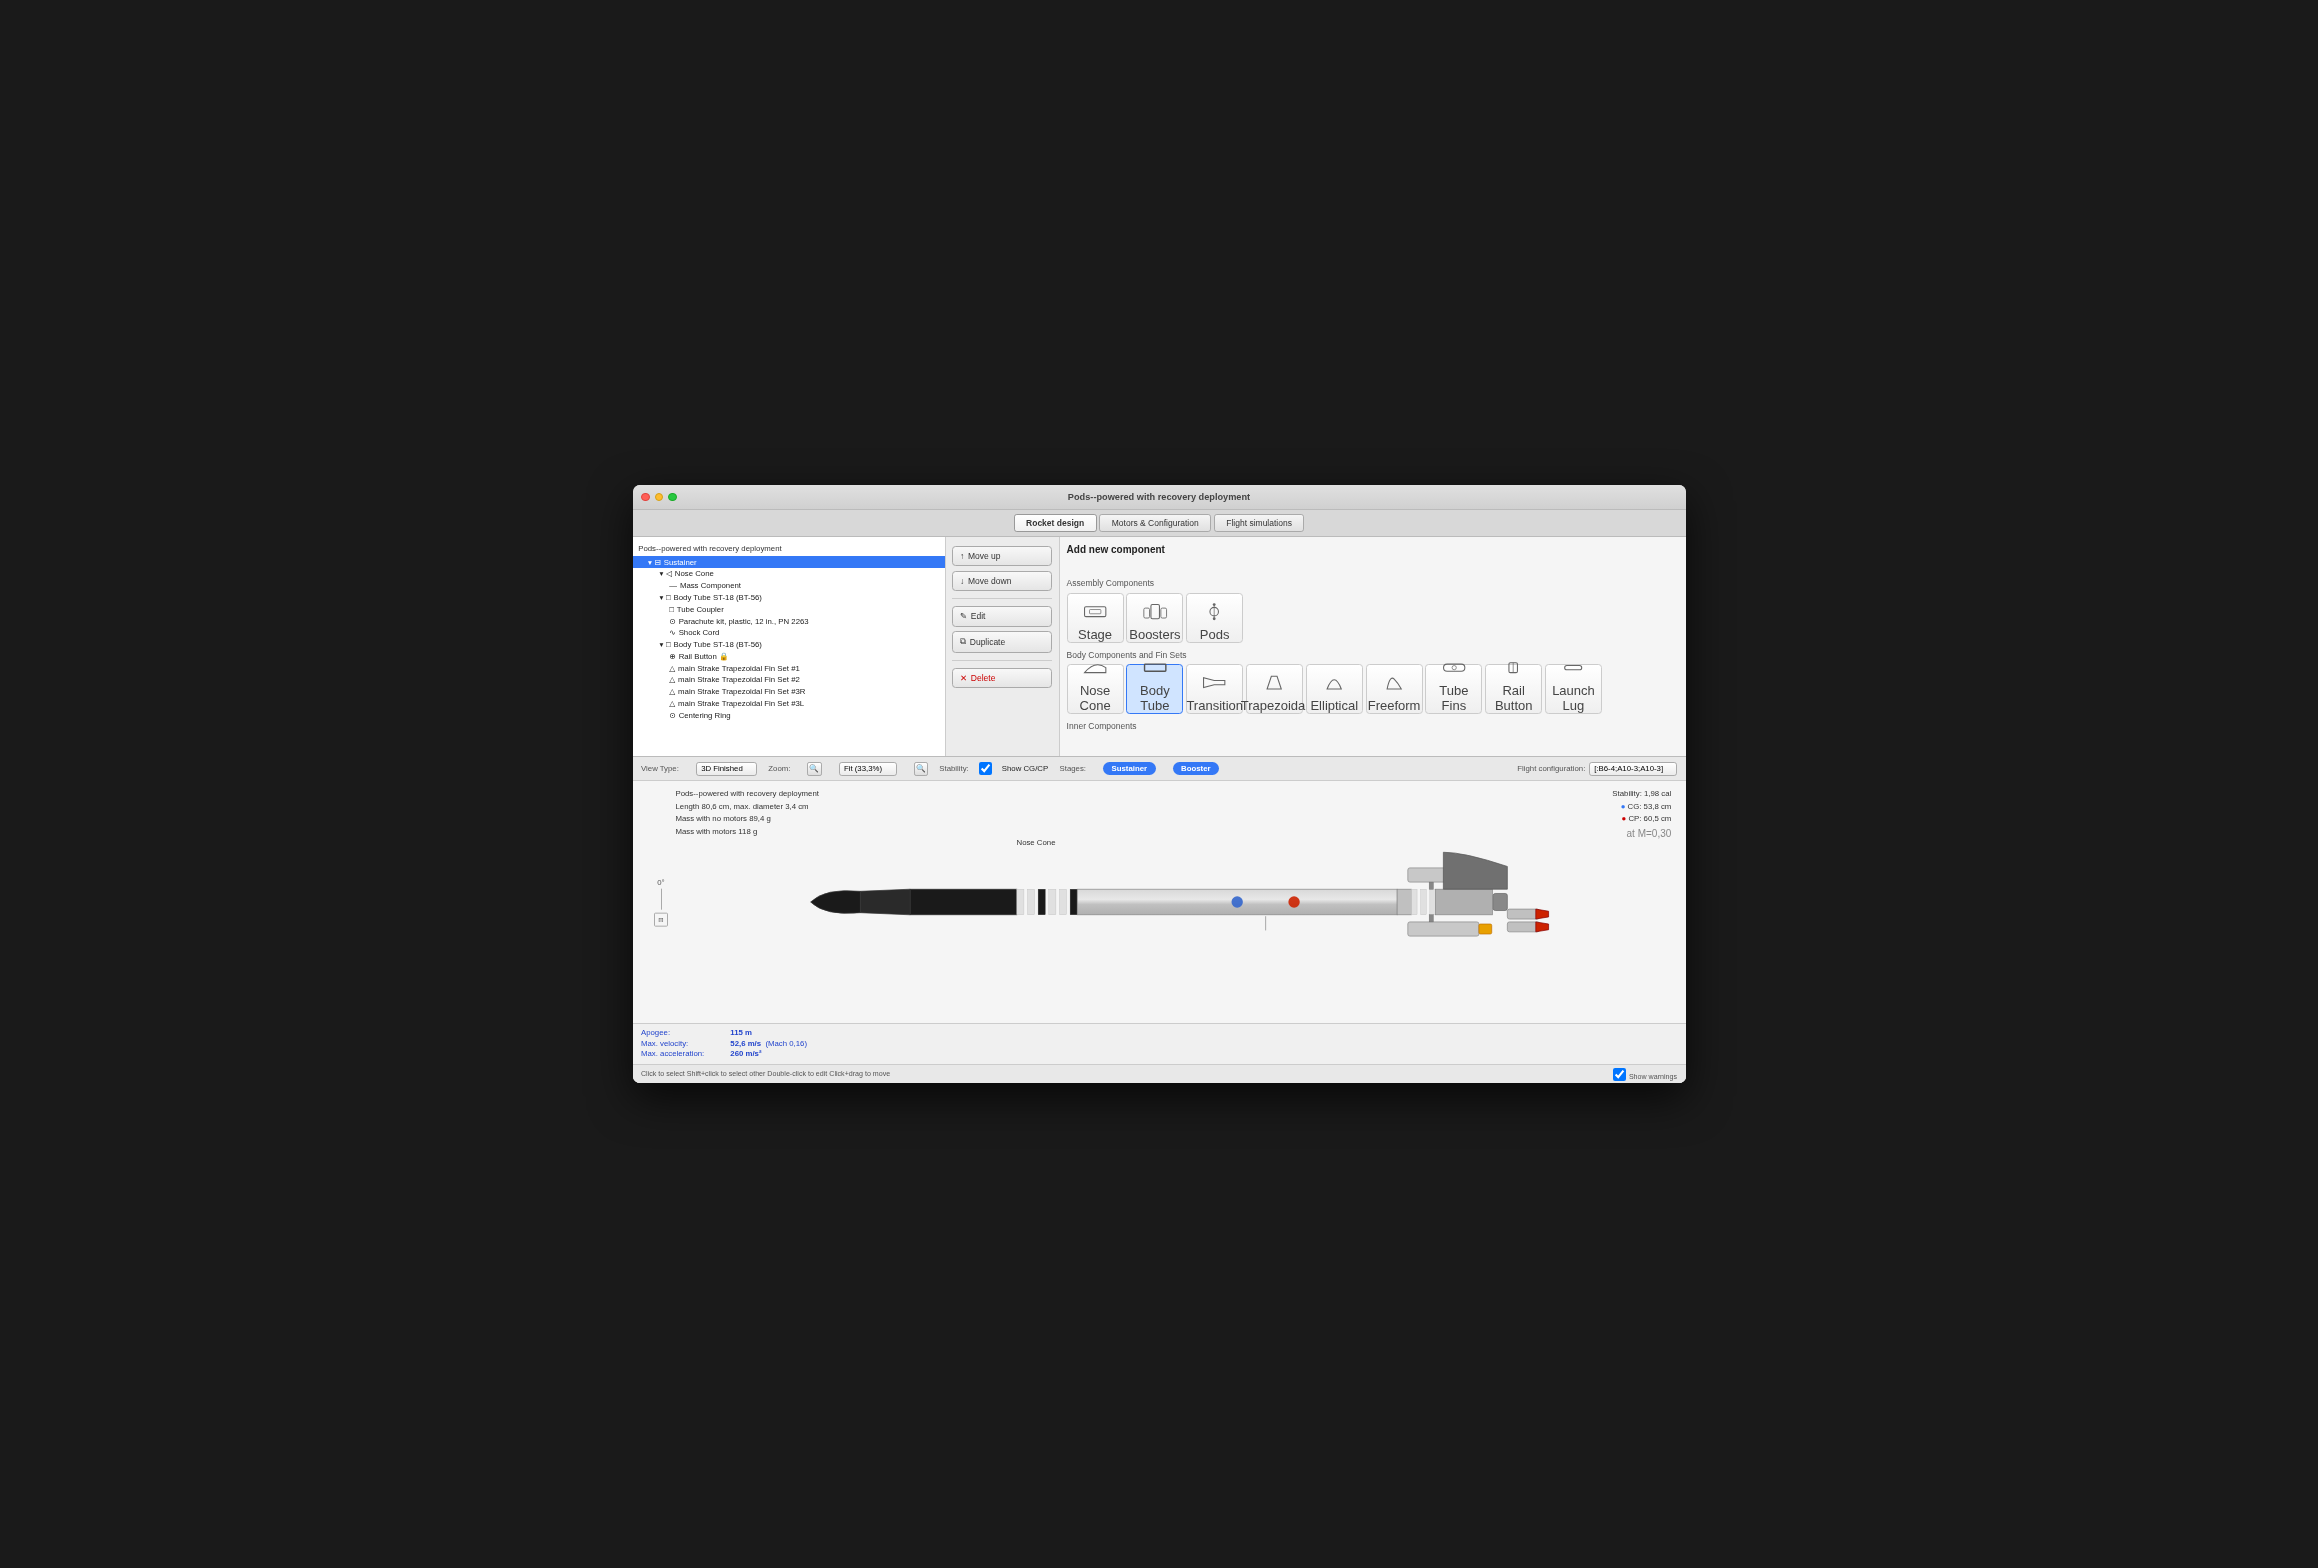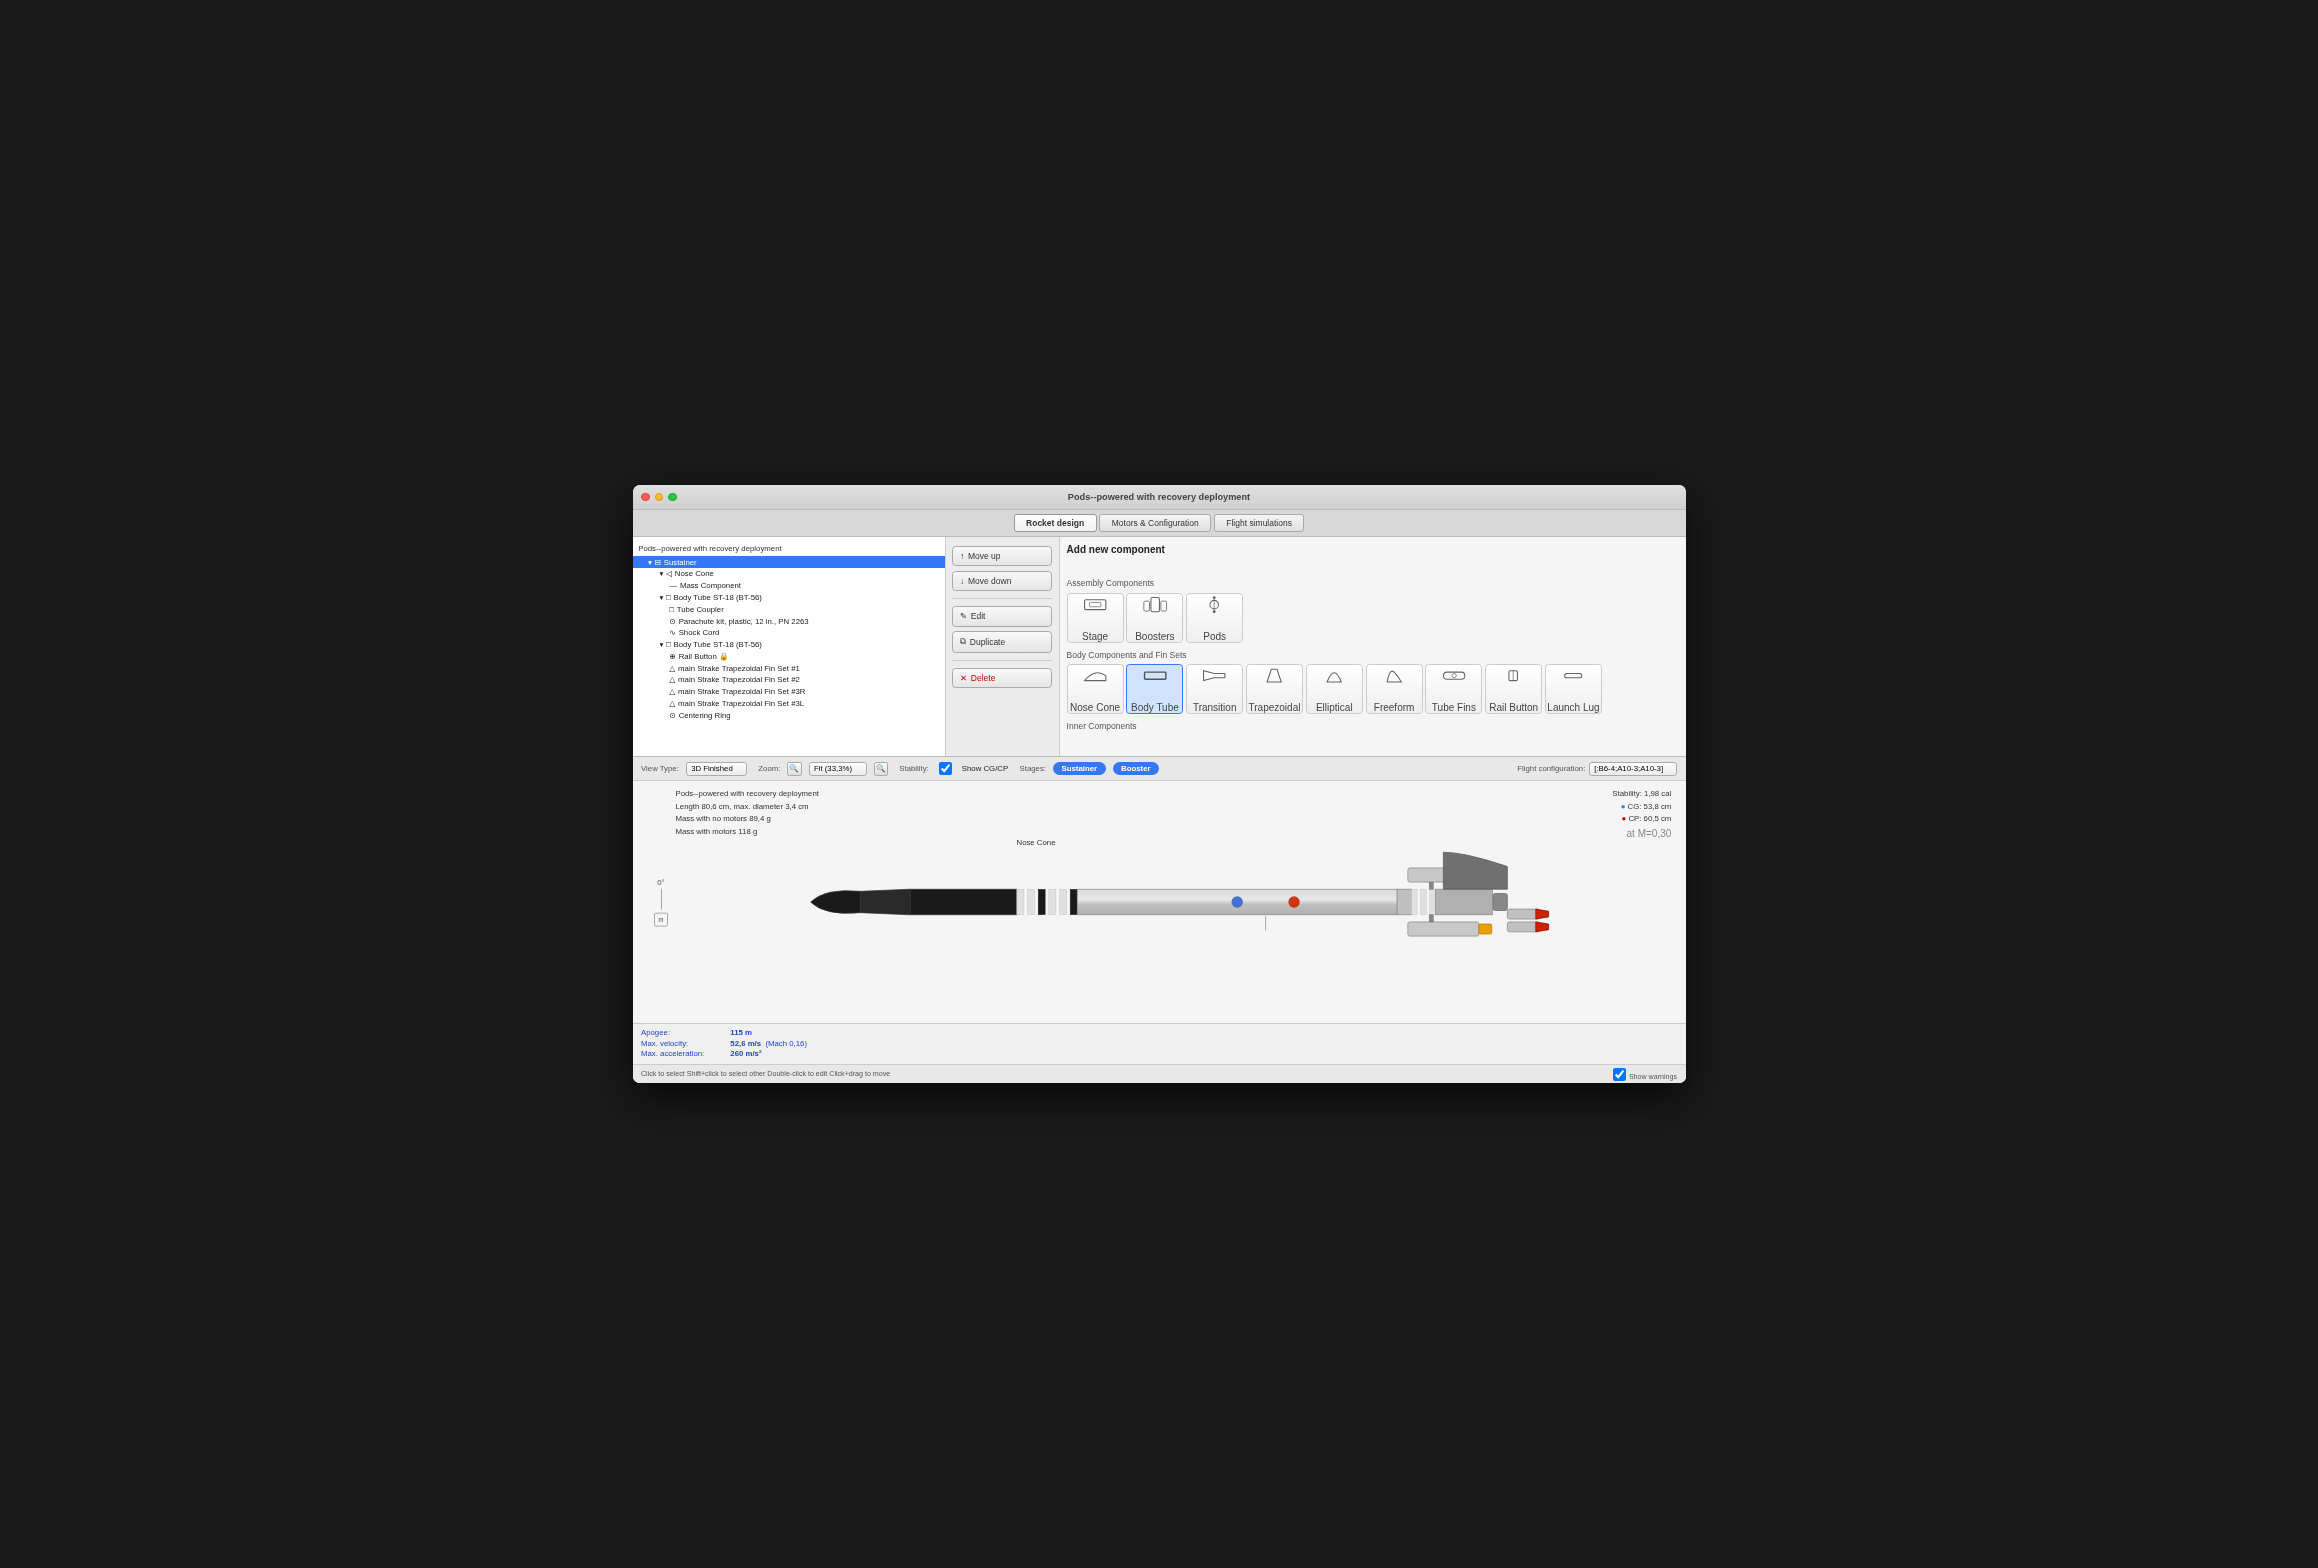--- a/index.html
+++ b/index.html
@@ -131,42 +131,42 @@
     }
     .picker-item {
       width: 57px;
       height: 50px;
       background: linear-gradient(to bottom, #fff, #efefef);
       border: 0.7px solid #ccc;
       border-radius: 3.6px;
       display: flex;
       flex-direction: column;
       align-items: center;
-      justify-content: space-between;
+      justify-content: flex-end;
       cursor: pointer;
-      font-size: 10px;
+      font-size: 13px;
       color: #444;
       text-align: center;
       gap: 2.1px;
     }
     .picker-item.selected { background: #d0e4ff; border-color: #3478f6; border-width: 1.4px; }
     .picker-icon { font-size: 15.6px; line-height: 1; }
     
     .bottom-section {
       background: #f0f0f0;
     }
     .view-controls {
       display: flex;
       align-items: center;
       padding: 4.3px 8.5px;
       border-bottom: 0.7px solid #ccc;
       gap: 11.4px;
       background: #e8e8e8;
     }
-    .control-group { display: flex; align-items: center; gap: 7px; }
+    .control-group { display: flex; align-items: center; gap: 17px; }
     .control-label { font-size: 7.8px; color: #555; }
     .control-select {
       font-size: 7.8px;
       border: 0.7px solid #aaa;
       border-radius: 2.8px;
       background: linear-gradient(to bottom, #fff, #ebebeb);
       padding: 1.4px 12.8px 1.4px 4.3px;
       appearance: none;
       cursor: pointer;
     }

